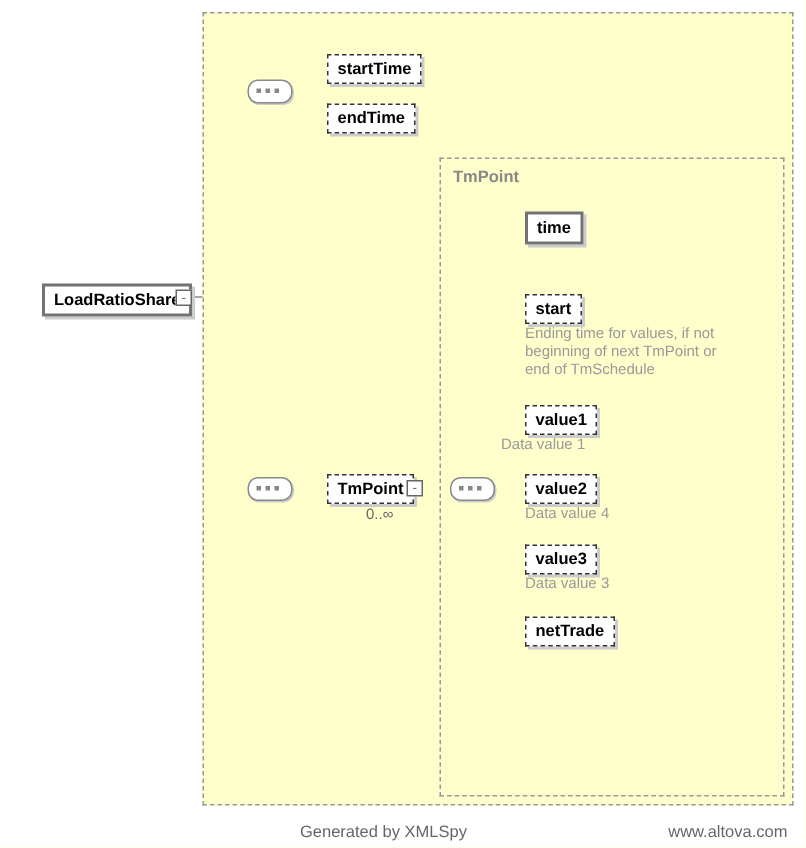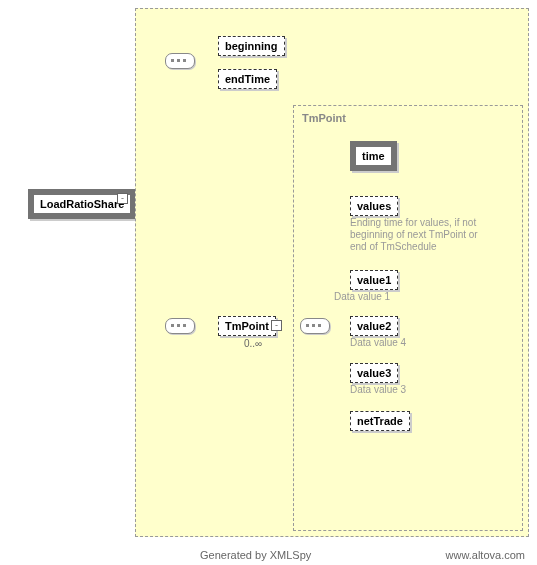--- a/index.html
+++ b/index.html
@@ -1,21 +1,21 @@
 <!DOCTYPE html>
 <html><head>
 <meta charset="utf-8">
 <style>
 body{margin:0;font-family:Arial,sans-serif;font-size:11px;background:#fff}
 .canvas{position:relative;width:537px;height:565px}
 .bigbox{position:absolute;border:1px dashed #999;background:#ffffcc}
 .groupbox{position:absolute;border:1px dashed #999;background:rgba(255,255,204,.5)}
 .label{position:absolute;font-size:11px;color:#888;font-weight:bold}
 .label .ext{font-weight:normal}
-.node{position:absolute;background:#fff;border:6px solid #737373;padding:3px 6px;font-weight:bold;font-size:11px;box-shadow:2px 2px 0 #ccc;white-space:nowrap}
+.node{position:absolute;background:#fff;border:2px solid #737373;padding:3px 6px;font-weight:bold;font-size:11px;box-shadow:2px 2px 0 #ccc;white-space:nowrap}
 .opt{border:1px dashed #333}
 .conn{position:absolute;width:28px;height:14px;background:#fff;border:1px solid #888;border-radius:7px;box-shadow:1px 1px 0 #ccc}
 .conn::before{content:"";position:absolute;left:5px;top:5px;width:3px;height:3px;background:#888}
 .conn::after{content:"";position:absolute;left:11px;top:5px;width:3px;height:3px;background:#888;box-shadow:6px 0 0 #888}
 .plus{position:absolute;width:9px;height:9px;border:1px solid #666;background:#fff;font-size:9px;line-height:9px;text-align:center;color:#666}
 .desc{position:absolute;font-size:10px;color:#999;max-width:140px;line-height:12px}
 .card{position:absolute;font-size:10px;color:#666}
 .footer{position:absolute;bottom:4px;font-size:11px;color:#666}
 svg{position:absolute;left:0;top:0}
 </style>
@@ -34,36 +34,36 @@
 <path d="M329 325 L338 325 L338 150 L350 150 M338 325 L350 325 M338 325 L338 502 L350 502 M338 186 L350 186 M338 260 L350 260 M338 372 L350 372 M338 420 L350 420 M338 460 L350 460 M338 481 L350 481"></path>
 </g>
 </svg>
 
 <div class="node" style="left:28px;top:189px"><span>LoadRatioShare</span></div>
 <div class="plus" style="left:117px;top:193px">-</div>
 
 <div class="bigbox" style="left:135px;top:8px;width:392px;height:527px"></div>
 
 <div class="conn" style="left:165px;top:53px"></div>
-<div class="node opt" style="left:218px;top:36px"><span>beginning</span></div>
+<div class="node opt" style="left:218px;top:36px"><span>startTime</span></div>
 <div class="node opt" style="left:218px;top:69px"><span>endTime</span></div>
 
 <div class="conn" style="left:165px;top:318px"></div>
 <div class="node opt" style="left:218px;top:316px"><span>TmPoint</span></div>
 <div class="plus" style="left:271px;top:320px">-</div>
 <div class="card" style="left:244px;top:338px">0..∞</div>
 
 <div class="groupbox" style="left:293px;top:105px;width:228px;height:424px"></div>
 <div class="label" style="left:302px;top:112px">TmPoint</div>
 
 <div class="conn" style="left:300px;top:318px"></div>
 
 <div class="node" style="left:350px;top:141px"><span>time</span></div>
 
-<div class="node opt" style="left:350px;top:196px"><span>values</span></div>
+<div class="node opt" style="left:350px;top:196px"><span>start</span></div>
 <div class="desc" style="left:350px;top:217px">Ending time for values, if not beginning of next TmPoint or end of TmSchedule</div>
 
 <div class="node opt" style="left:350px;top:270px"><span>value1</span></div>
 <div class="desc" style="left:334px;top:291px">Data value 1</div>
 
 <div class="node opt" style="left:350px;top:316px"><span>value2</span></div>
 <div class="desc" style="left:350px;top:337px">Data value 4</div>
 
 <div class="node opt" style="left:350px;top:363px"><span>value3</span></div>
 <div class="desc" style="left:350px;top:384px">Data value 3</div>

